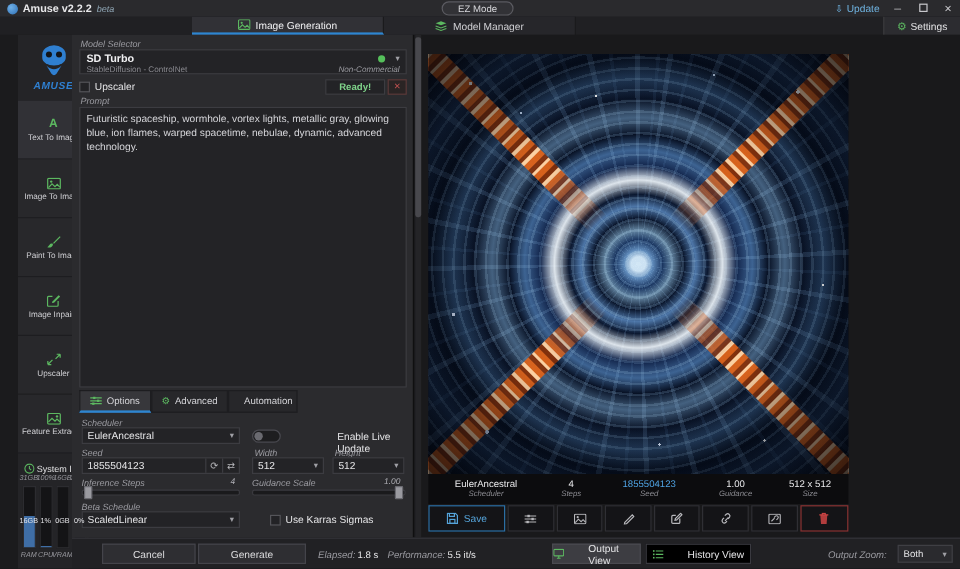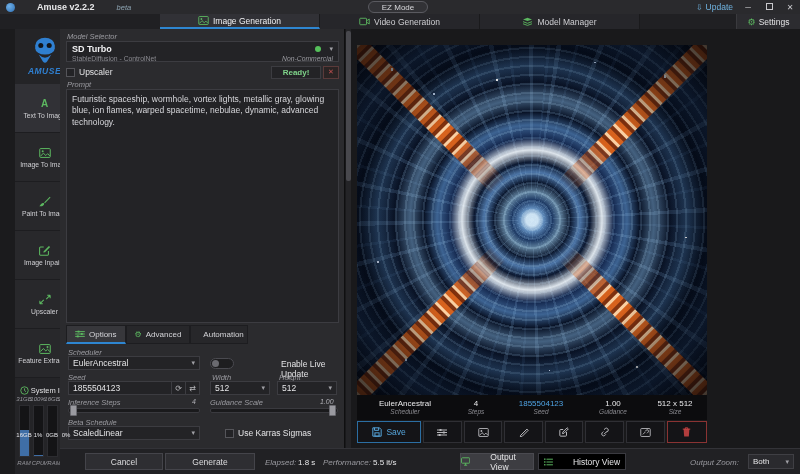--- a/index.html
+++ b/index.html
@@ -2,21 +2,21 @@
 <html><head>
 <meta charset="utf-8">
 <style>
   * { margin:0; padding:0; box-sizing:border-box; }
   html,body { background:#101012; }
   body { font-family:"Liberation Sans", sans-serif; }
   #app { position:relative; width:800px; height:474px; background:#1b1b1d; overflow:hidden; color:#e0e0e2; }
 
   
   .titlebar { position:absolute; left:0; top:0; width:800px; height:14px; background:#2a2a2d; display:flex; align-items:center; }
-  .app-id { display:flex; align-items:center; gap:22px; padding-left:6px; }
+  .app-id { display:flex; align-items:center; gap:4px; padding-left:6px; }
   .app-dot { width:9px; height:9px; border-radius:50%; background:radial-gradient(circle at 35% 35%, #6fb0e8, #2e6fb4); }
   .app-title { font-size:9px; font-weight:bold; color:#e8e8ea; }
   .beta-tag { font-size:7.5px; font-style:italic; color:#8fa6b5; }
   .ez-pill { position:absolute; left:368px; top:1px; width:60px; height:12px; border:1px solid #5a5a60; border-radius:6px; background:#323236; font-size:8px; color:#d8d8dc; display:flex; align-items:center; justify-content:center; }
   .tb-right { position:absolute; right:4px; top:0; height:14px; display:flex; align-items:center; gap:9px; }
   .update-btn { display:flex; align-items:center; gap:3px; color:#6fb3e0; font-size:8.5px; }
   .update-ico { font-size:8px; }
   .win-btn { color:#c8c8cc; font-size:8px; width:12px; text-align:center; }
   .win-max-box { width:7px; height:7px; border:1px solid #c8c8cc; display:inline-block; }
 
@@ -167,27 +167,20 @@
 
   <div class="tabbar">
     <div class="main-tabs">
       <div class="mtab active">
         <svg class="gicon" width="11" height="9" viewBox="0 0 14 12">
             <rect x="0.7" y="0.7" width="12.6" height="10.6" rx="1"></rect>
             <circle cx="4.2" cy="4" r="1.2" fill="#5cb860" stroke="none"></circle>
             <path d="M1.5 10 L5 6.2 L8 9 L10.2 6.8 L12.8 9.6"></path>
           </svg>
         <span>Image Generation</span>
-      </div>
-      <div class="mtab">
-        <svg class="gicon" width="11" height="9" viewBox="0 0 14 12">
-            <rect x="0.7" y="1.7" width="9" height="8.6" rx="1"></rect>
-            <path d="M10 5 L13.3 2.6 V9.4 L10 7"></path>
-          </svg>
-        <span>Video Generation</span>
       </div>
       <div class="mtab">
         <svg class="gicon" width="11" height="9" viewBox="0 0 14 12">
             <path d="M7 1 L13 3.2 L7 5.4 L1 3.2 Z" fill="#5cb860" stroke="none"></path>
             <path d="M1 6.2 L7 8.4 L13 6.2"></path>
             <path d="M1 9 L7 11.2 L13 9"></path>
           </svg>
         <span>Model Manager</span>
       </div>
     </div>

